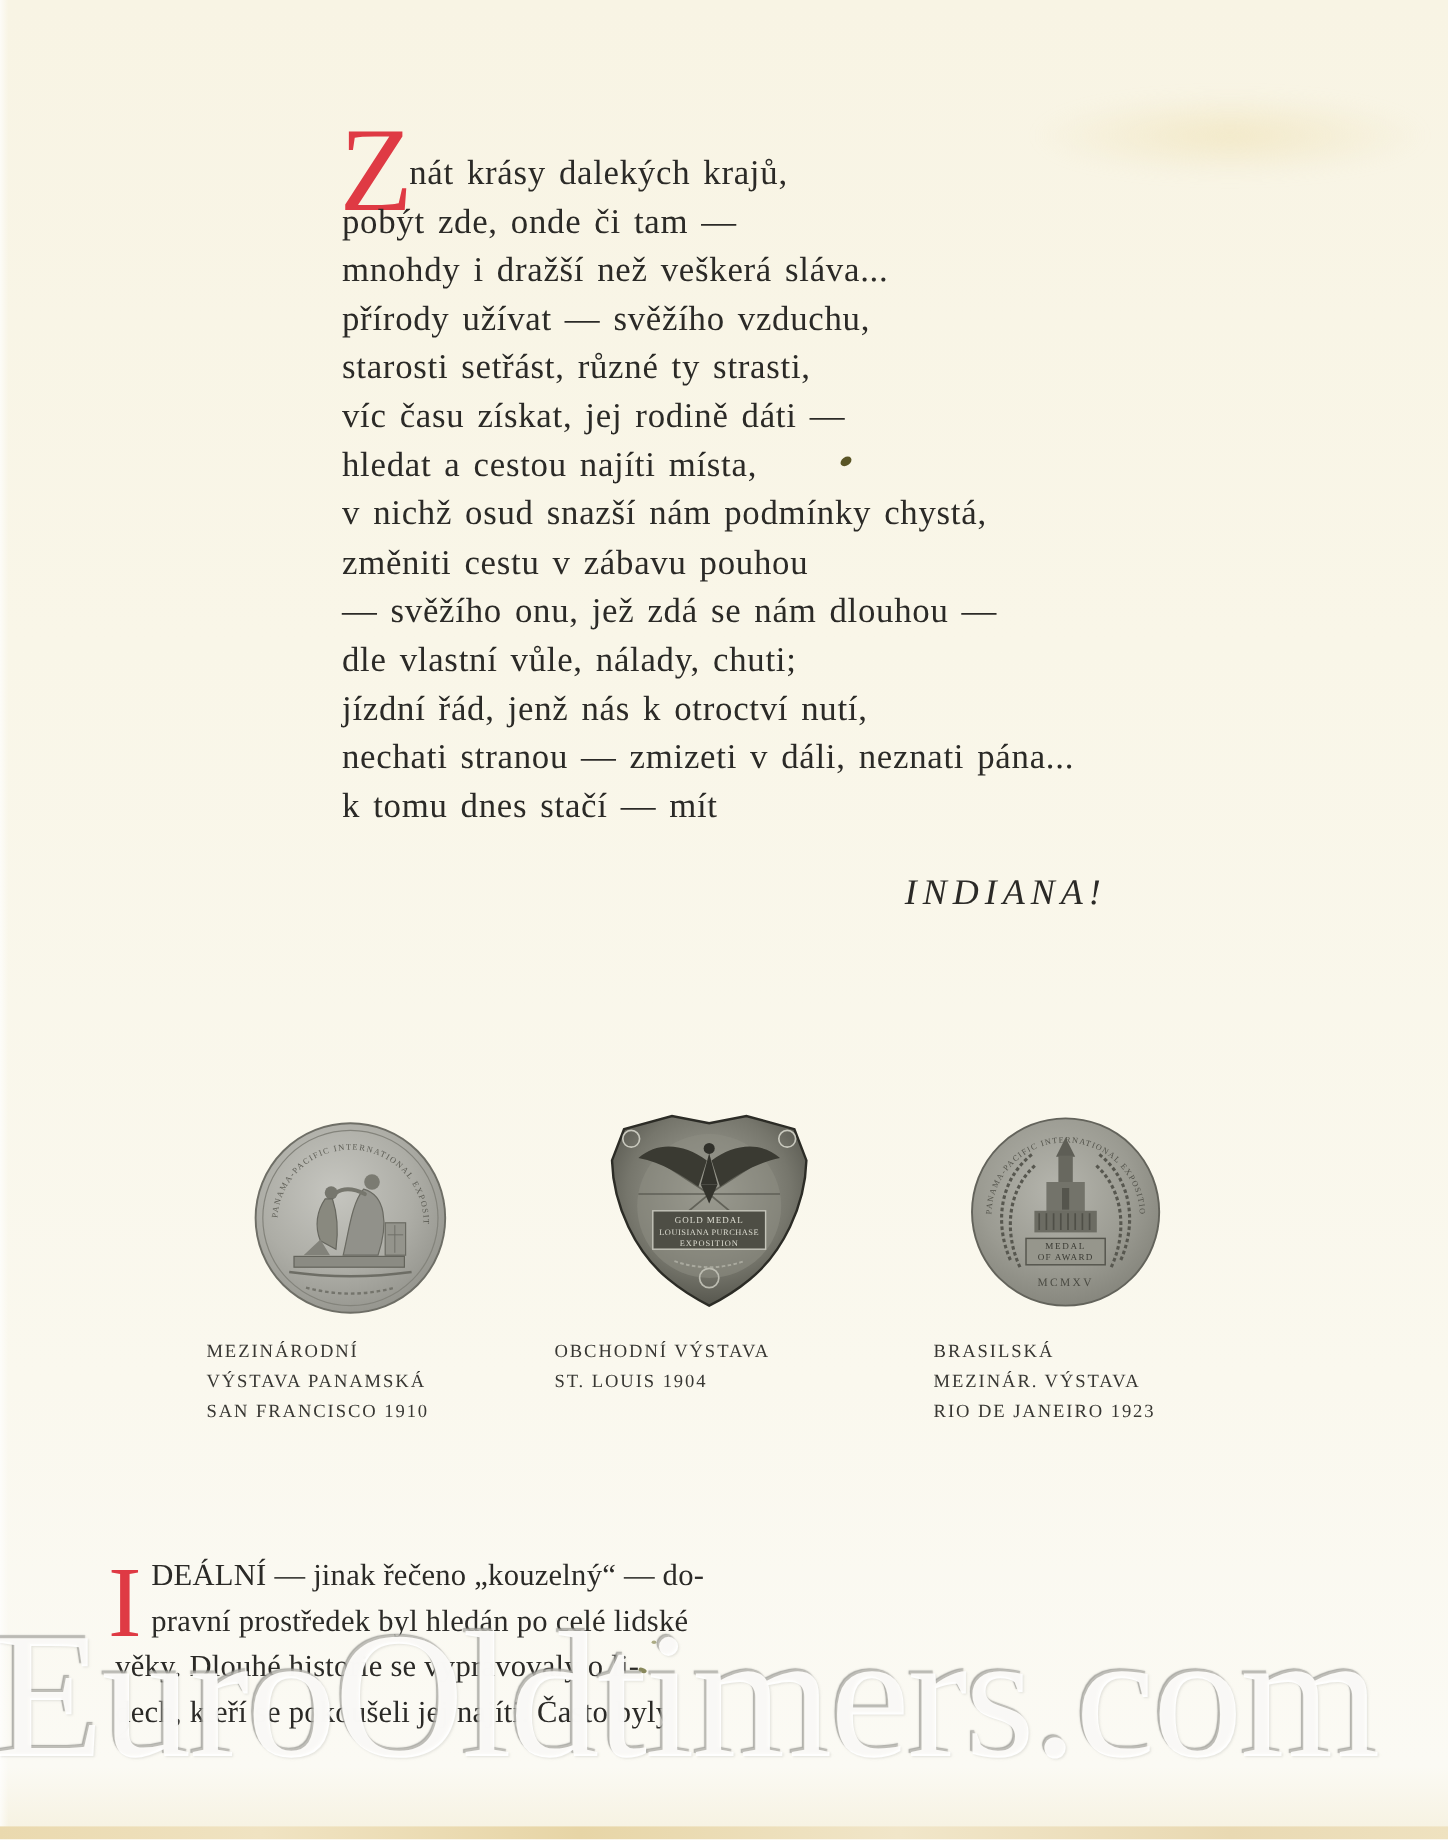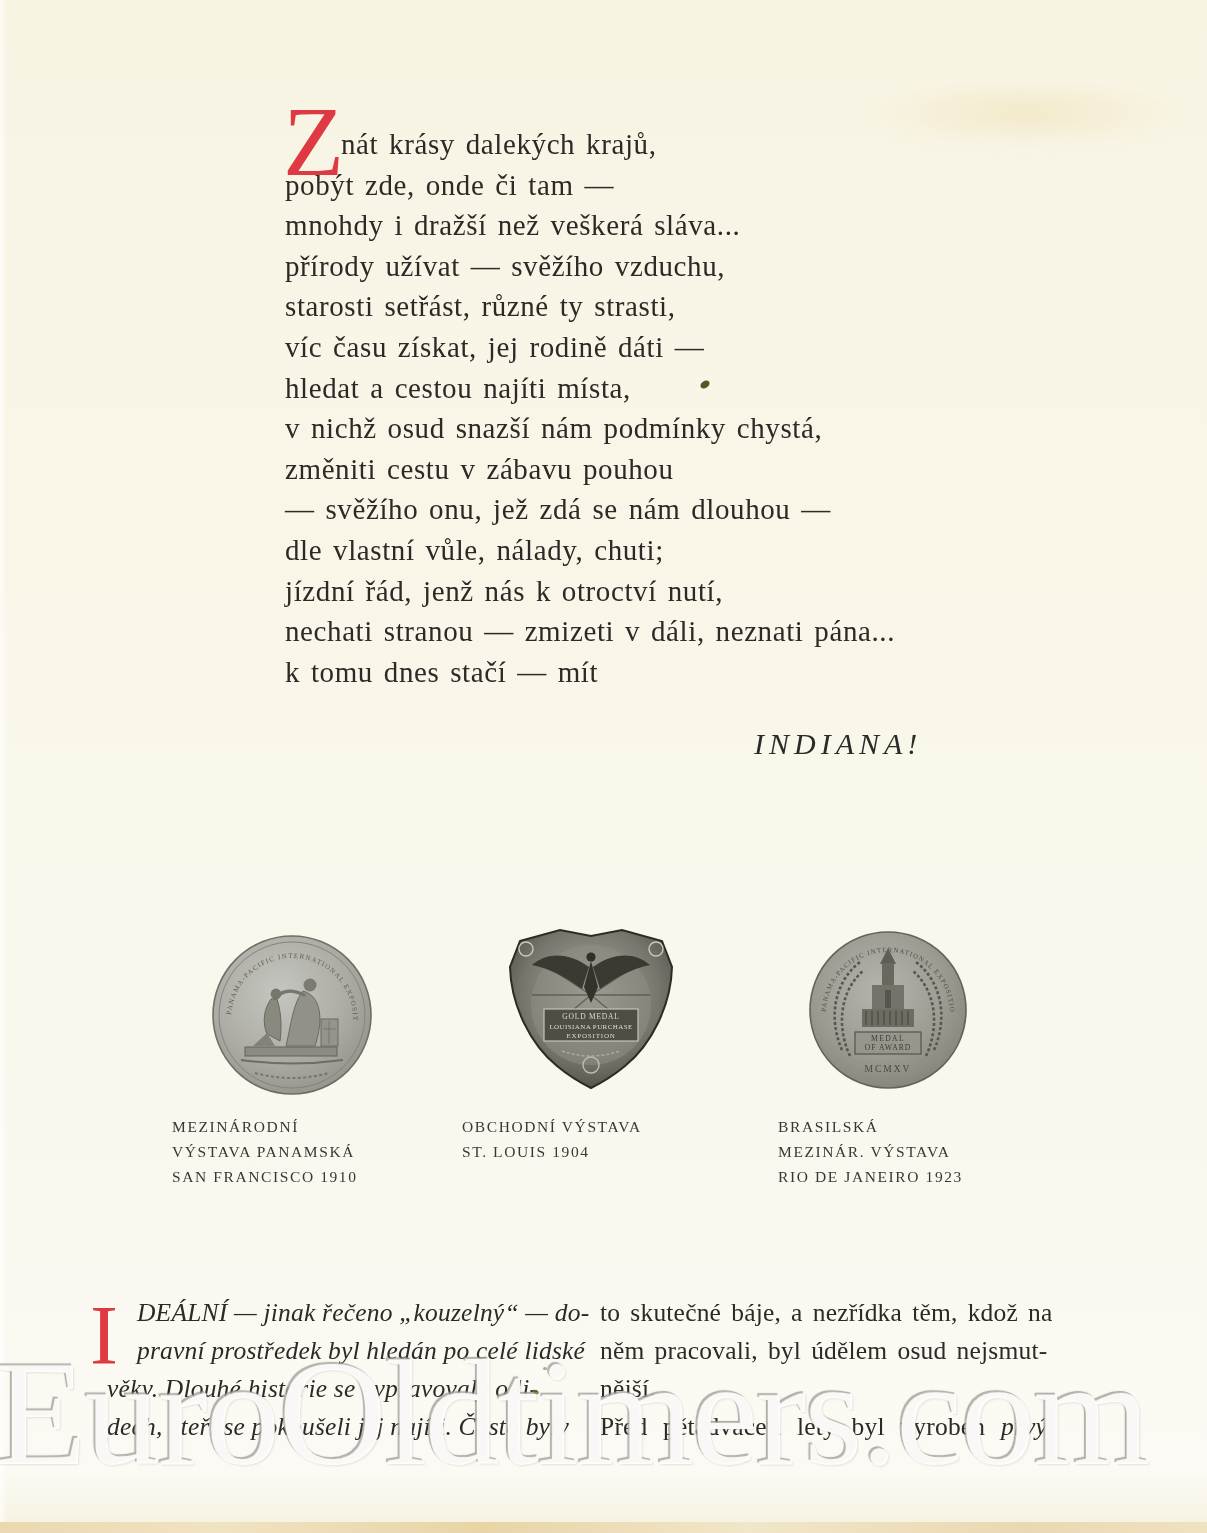--- a/index.html
+++ b/index.html
@@ -48,21 +48,21 @@
   
   .dropcap-i{
     position:absolute;left:90px;top:1294px;
     font-size:84px;line-height:1;
   }
   .article-col{
     position:absolute;top:1294px;
     font-size:25.5px;line-height:38px;
     letter-spacing:.2px;white-space:nowrap;
   }
-  .article-left{left:107px;width:500px;font-style:italic;}
+  .article-left{left:96px;width:500px;}
   .article-left .aline.ind{padding-left:30px;}
   .article-right{left:600px;width:505px;word-spacing:3.5px;}
   .article-right .aline.wide{word-spacing:9px;}
   .italic{font-style:italic;}
   .page-number{
     position:absolute;left:96px;top:1430px;
     font-size:24px;font-style:italic;
   }
   
   .wm{
@@ -244,26 +244,20 @@
 
   <div class="dropcap-i" style="color:#df3a44;">I</div>
 
   <div class="article-col article-left">
     <div class="aline ind">DEÁLNÍ — jinak řečeno „kouzelný“ — do-</div>
     <div class="aline ind">pravní prostředek byl hledán po celé lidské</div>
     <div class="aline">věky. Dlouhé historie se vypravovaly o li-</div>
     <div class="aline">dech, kteří se pokoušeli jej najíti. Často byly</div>
   </div>
 
-  <div class="article-col article-right">
-    <div class="aline">to skutečné báje, a nezřídka těm, kdož na</div>
-    <div class="aline">něm pracovali, byl údělem osud nejsmut-</div>
-    <div class="aline">nější.</div>
-    <div class="aline wide"><span>Před pětadvaceti lety byl vyroben </span><span class="italic">prvý</span></div>
-  </div>
 
   <div class="page-number">2</div>
 
   <div class="wm wm-main">EuroOldtimers.com</div>
   <div class="wm wm-tagline">The world of historic vehicles and classic cars</div>
 
   <div class="speck speck1"></div>
   <div class="speck speck2"></div>
   <div class="speck speck3"></div>
 

